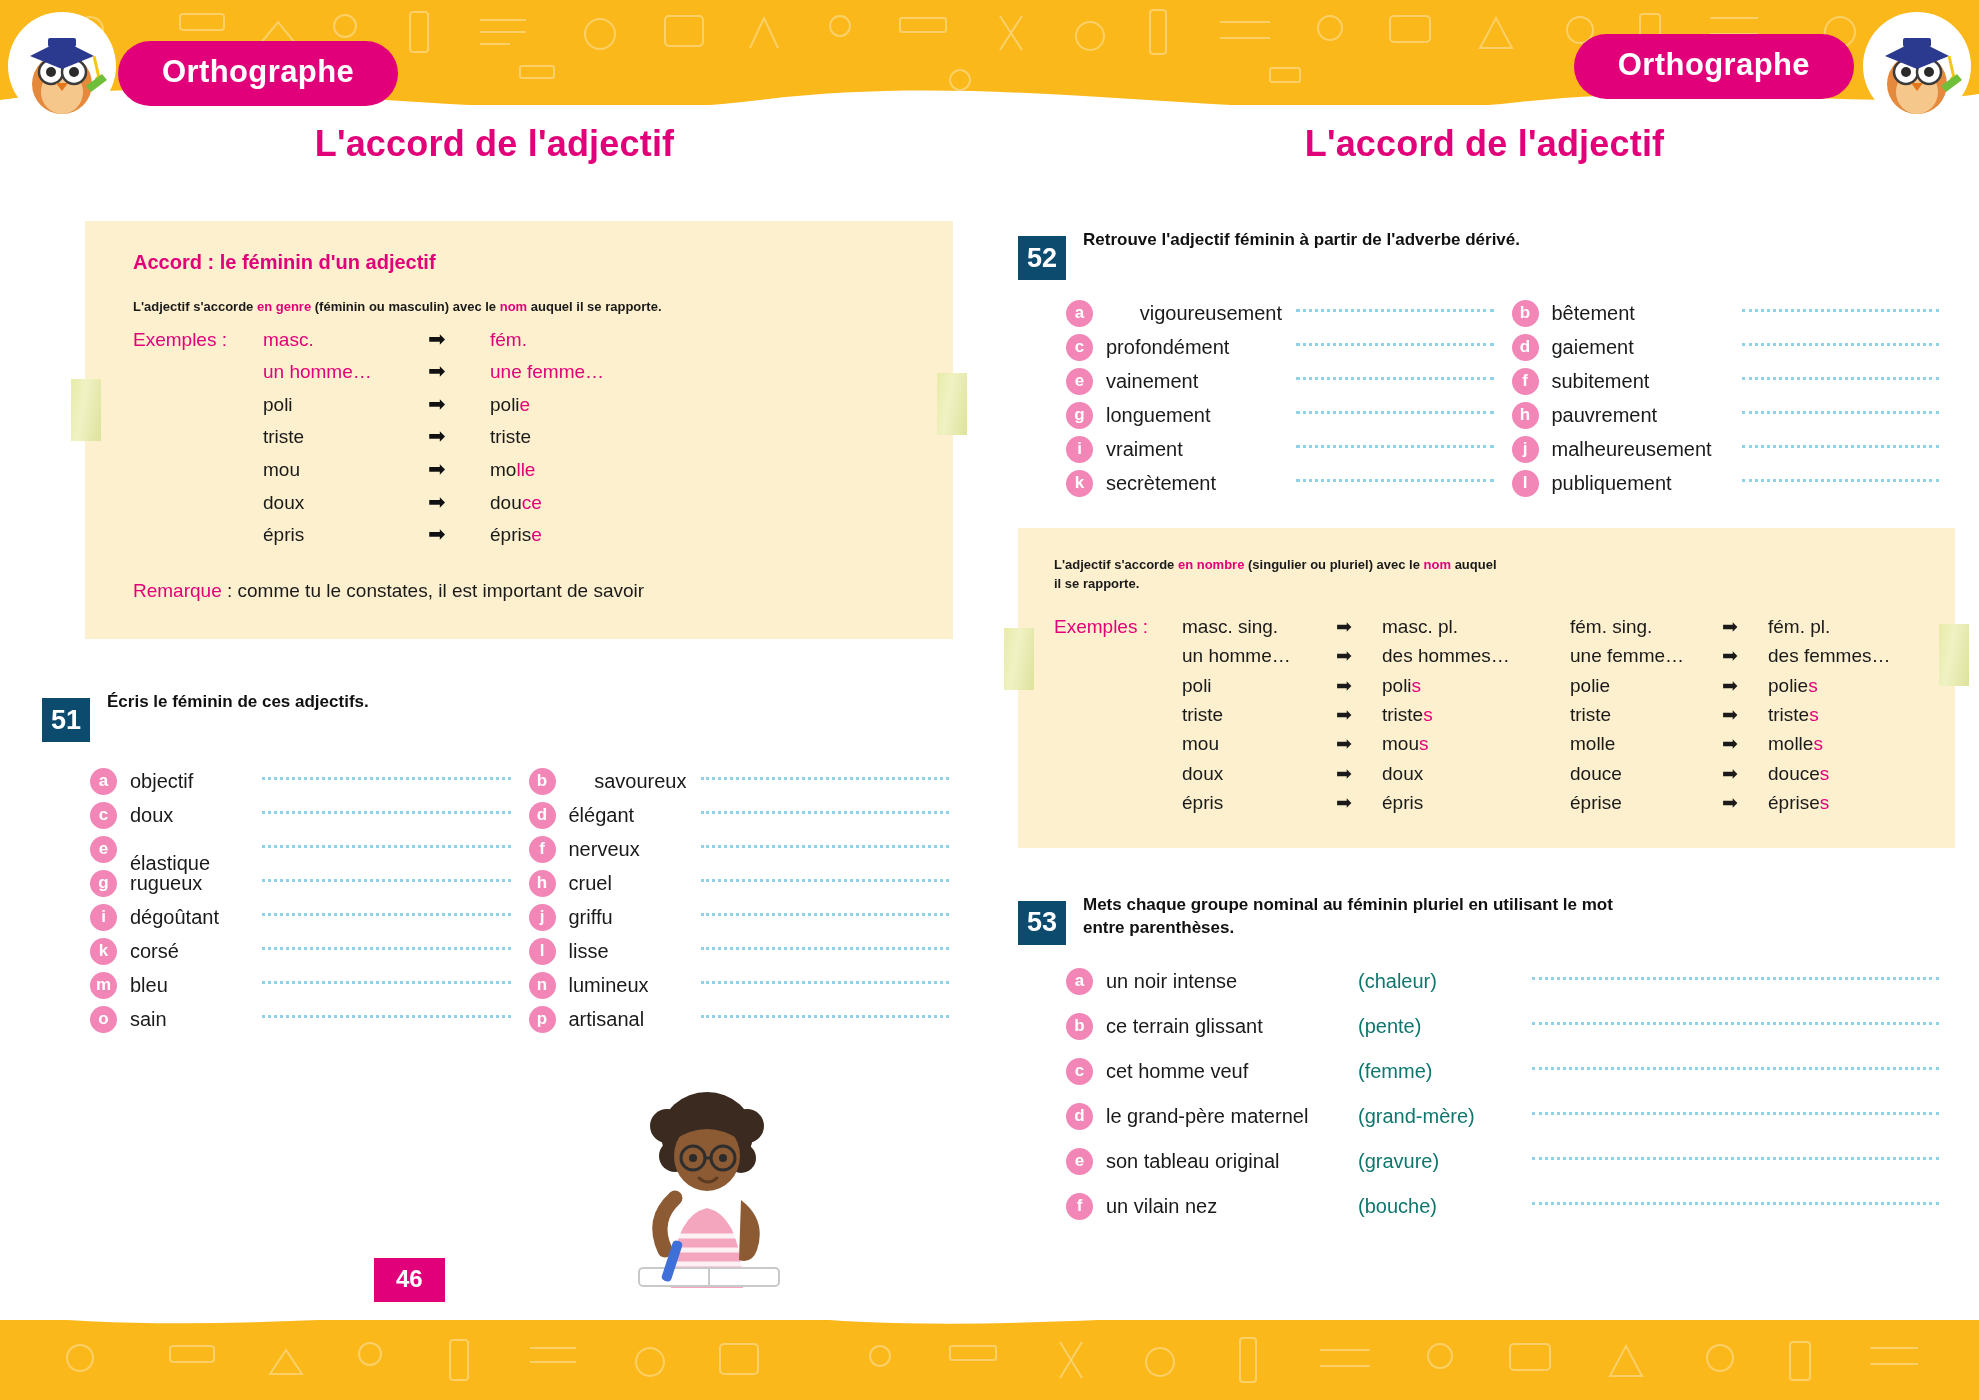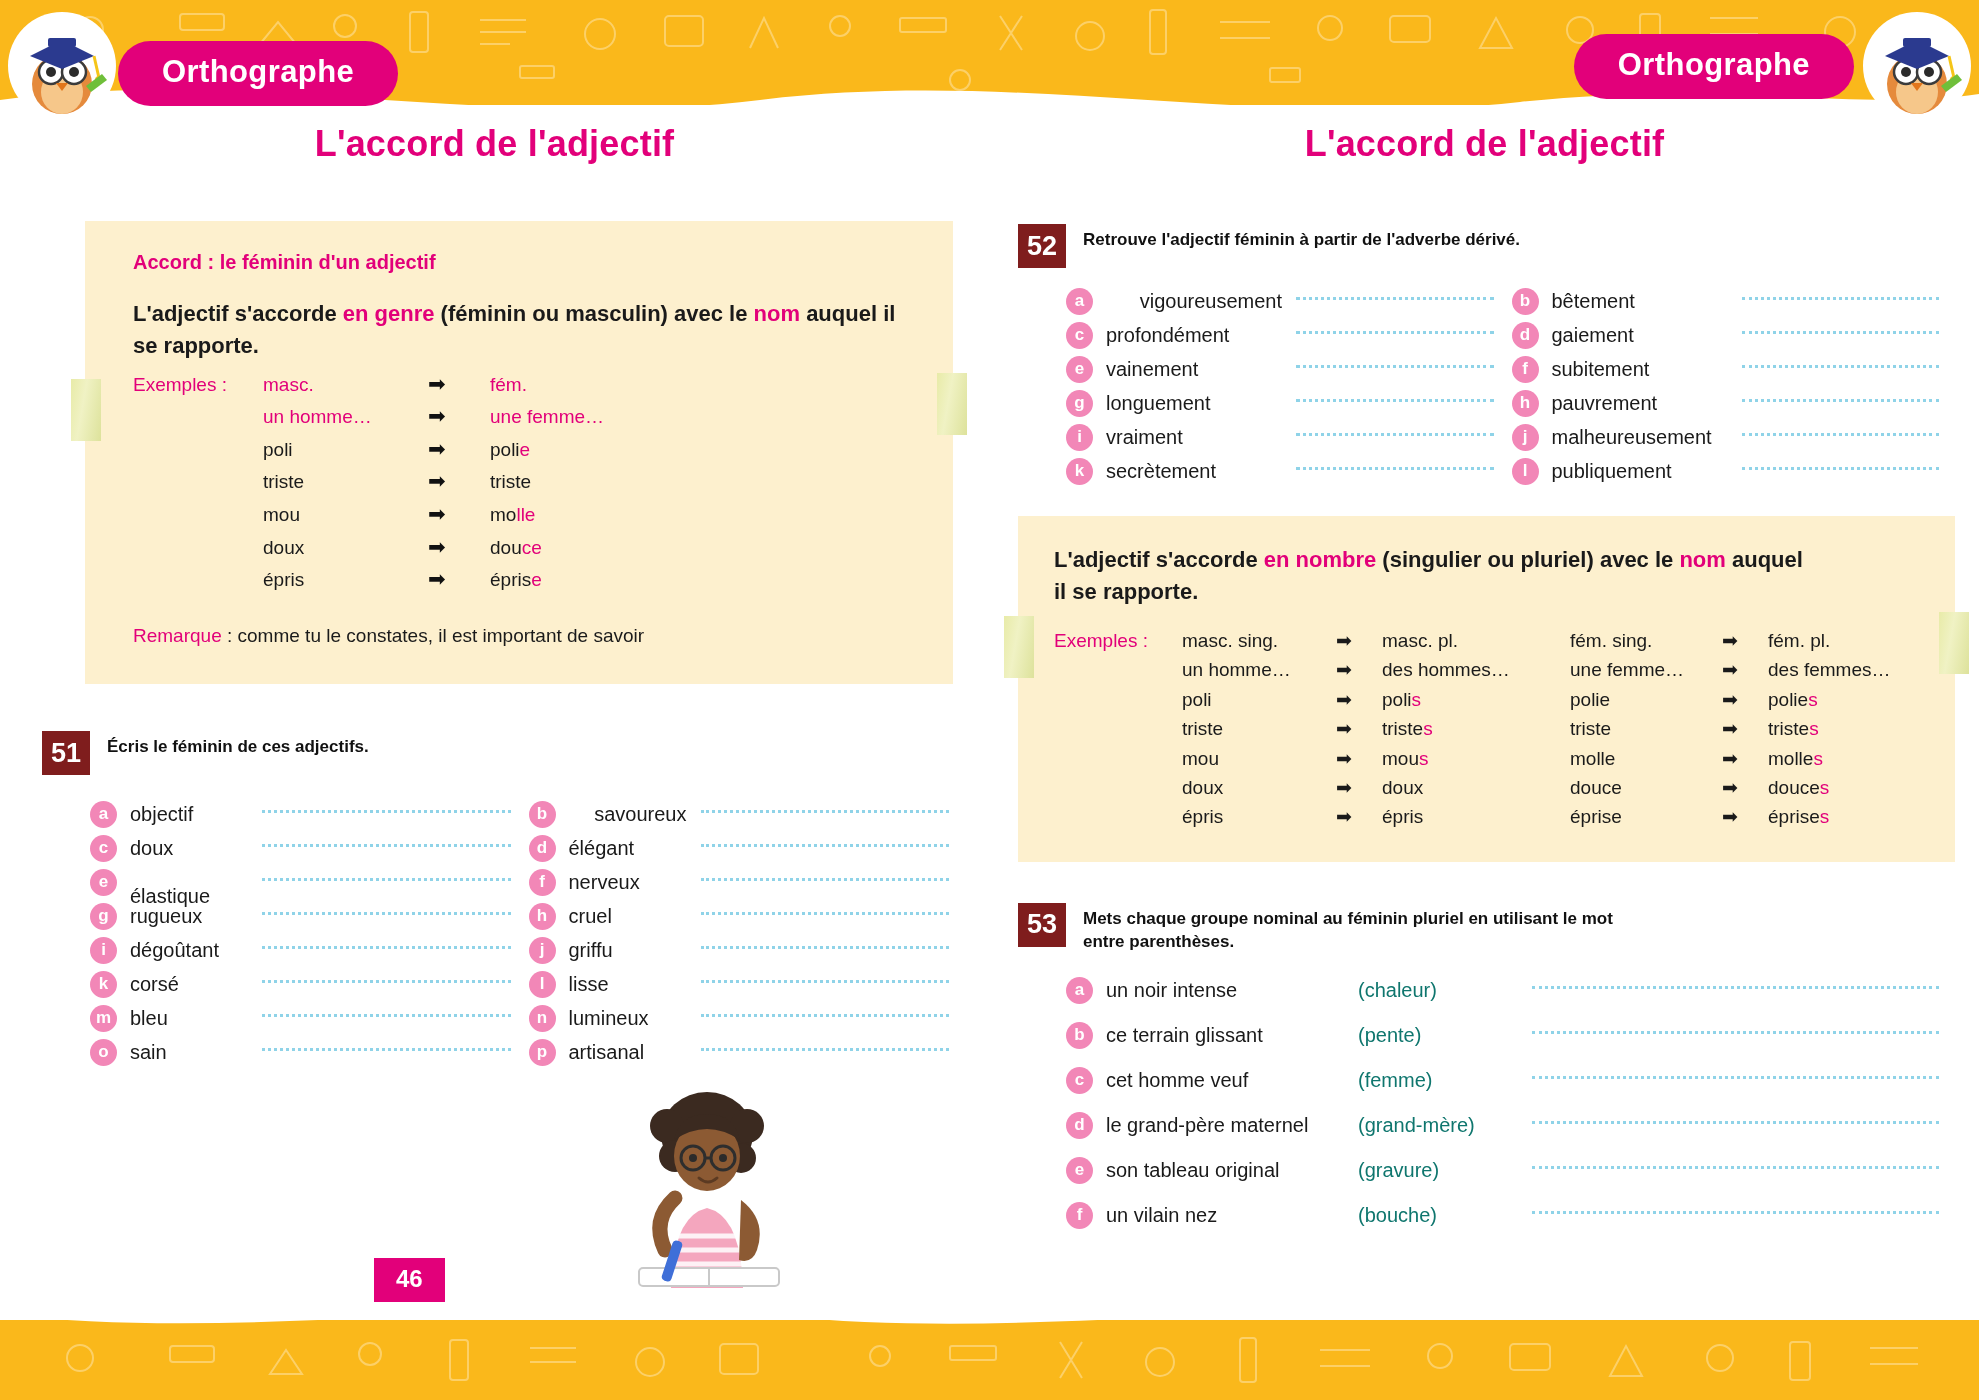--- a/index.html
+++ b/index.html
@@ -123,21 +123,21 @@
   }
 
   .card-heading {
     color: #E2007A;
     font-size: 20px;
     font-weight: bold;
     margin-bottom: 24px;
   }
   .card-rule {
     color: #1A1A1A;
-    font-size: 22px;
+    font-size: 13px;
     font-weight: bold;
     line-height: 1.45;
   }
   .hl { color: #E2007A; }
 
   
   .ex-wrap { margin-top: 6px; }
   .ex-row {
     display: flex;
     align-items: baseline;
@@ -166,31 +166,31 @@
   .remark-line2 { padding-left: 64px; }
   .remark .lab { color: #E2007A; }
 
   
   .ex-head {
     display: flex;
     align-items: flex-start;
     gap: 17px;
   }
   .ex-num {
-    background: #7f1d1d;
+    background: #0c4a6e;
     color: #ffffff;
     font-size: 27px;
     font-weight: bold;
     width: 48px;
     height: 44px;
     display: flex;
     align-items: center;
     justify-content: center;
     flex: none;
-    margin-top: 1px;
+    margin-top: 13px;
   }
   .ex-instr {
     font-size: 17px;
     font-weight: bold;
     color: #111;
     line-height: 1.35;
     padding-top: 6px;
   }
 
   

